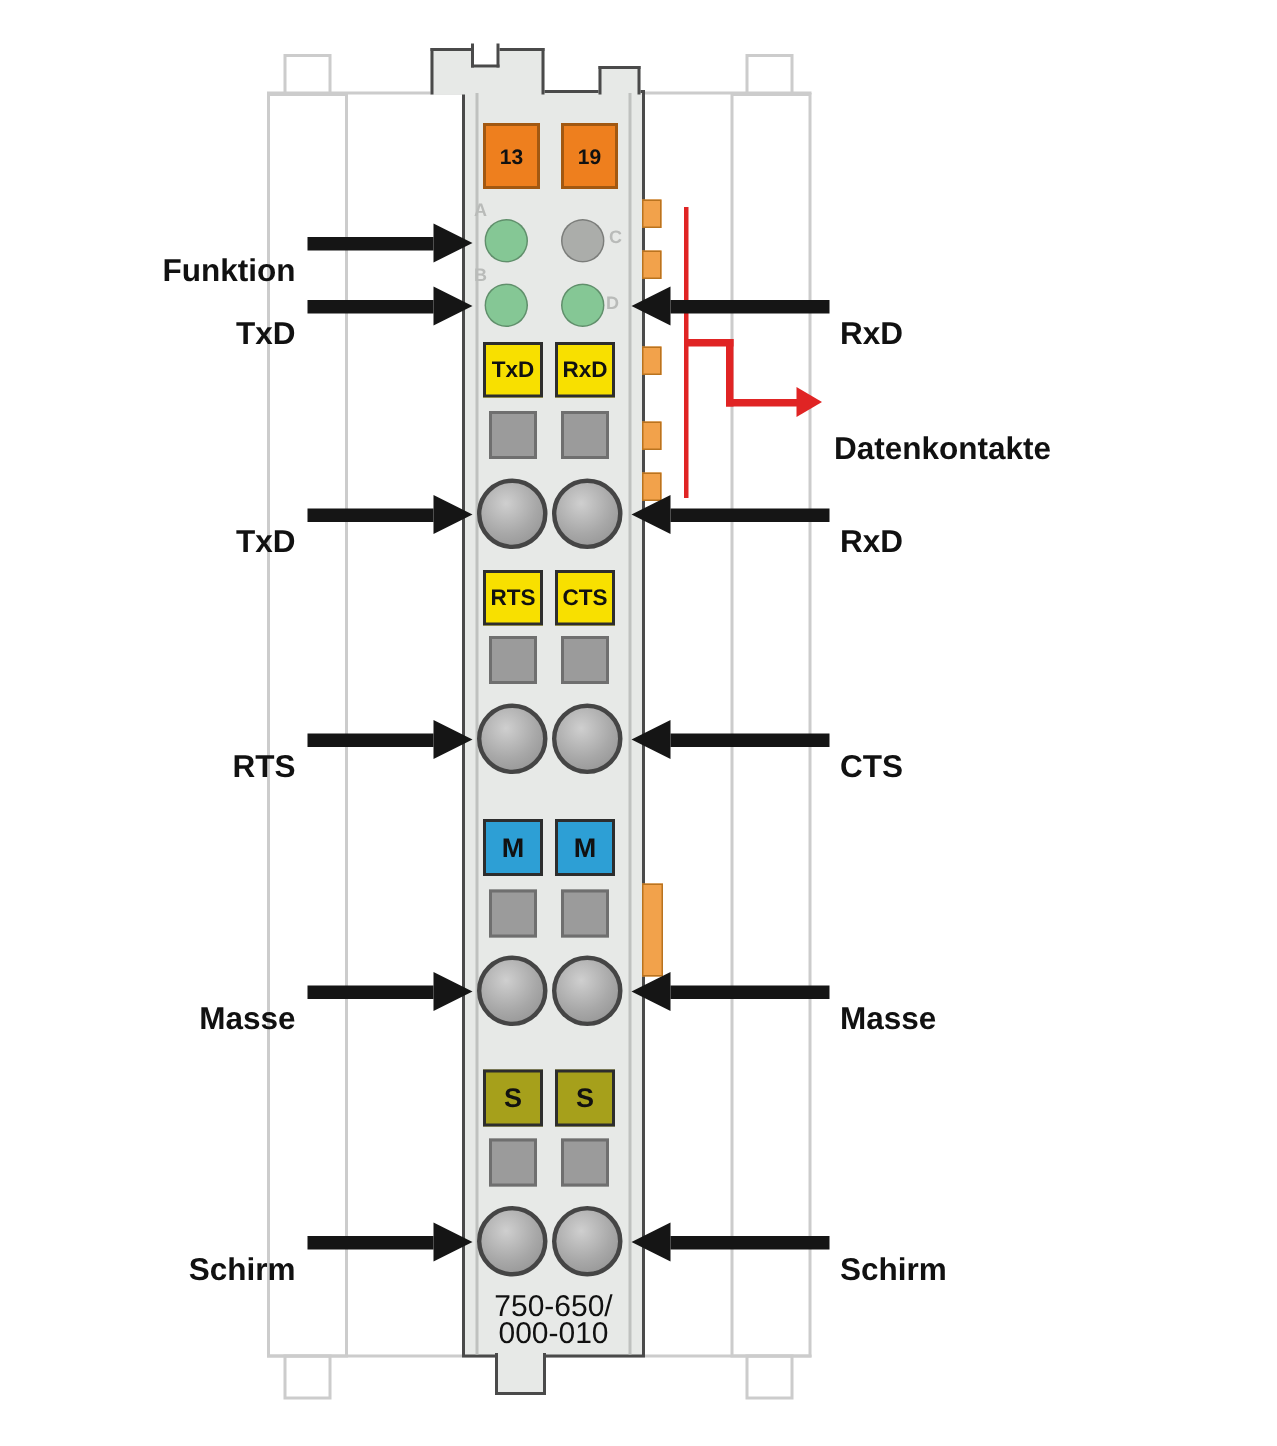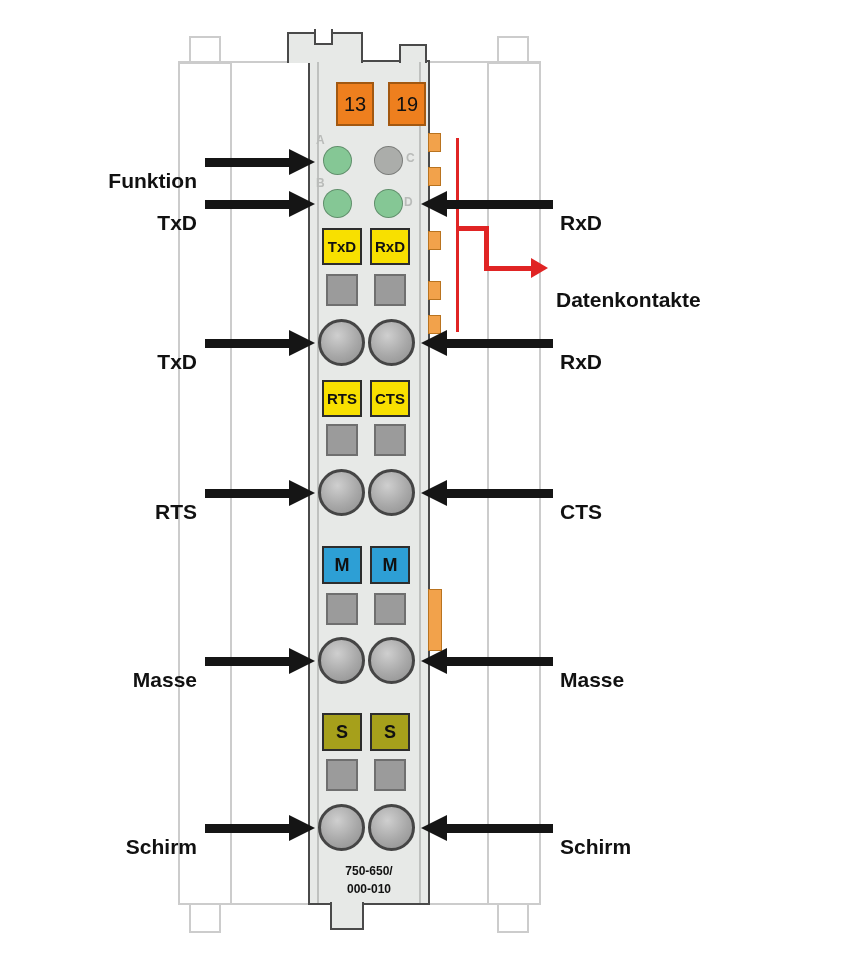--- a/index.html
+++ b/index.html
@@ -14,36 +14,36 @@
 
   
   .mod{background:var(--module-fill,#e7e9e7);border:2.5px solid var(--module-outline,#4a4a4a);}
   .mod-merge-top{border-bottom:none;}
   .mod-merge-bottom{border-top:none;}
   .notch{background:#fff;border:2.5px solid var(--module-outline,#4a4a4a);border-top:none;}
   .innerline{background:#bfc1bf;}
 
   
   .oterm{background:var(--terminal-orange,#ee7f1e);border:2px solid #a25811;
-         display:flex;align-items:center;justify-content:center;font-weight:normal;font-size:20px;margin-left:14px;}
+         display:flex;align-items:center;justify-content:center;font-weight:bold;font-size:14px;}
   .led{border-radius:50%;border:1px solid rgba(0,0,0,.28);}
   .led-green{background:var(--led-green,#85c795);}
   .led-gray{background:var(--led-gray,#abadaa);}
   .ledletter{font-size:12px;font-weight:bold;color:#b9bbb9;line-height:12px;}
   .marker{border:2px solid #2d2d2d;display:flex;align-items:center;justify-content:center;
           font-weight:bold;font-size:15px;}
   .marker-lg{font-size:18px;}
   .lab-yellow{background:var(--label-yellow,#f8e000);}
   .lab-blue{background:var(--label-blue,#2d9fd5);}
   .lab-olive{background:var(--label-olive,#a6a01b);}
   .csq{background:#9b9b9b;border:2px solid #6f6f6f;}
   .clamp{border-radius:50%;border:3px solid #454545;
          background:radial-gradient(circle at 40% 33%, #cfcfcf 0%, #a8a8a8 55%, #8d8d8d 100%);}
   .ctab{background:var(--contact-orange,#f2a24b);border:1.5px solid #b9731f;}
-  .partnum{font-weight:bold;font-size:12px;line-height:18px;text-align:center;}
+  .partnum{font-weight:normal;font-size:20px;line-height:18px;text-align:center;}
 
   
   .arr{background:var(--arrow-black,#151515);height:9px;}
   .arr-r::after{content:'';position:absolute;left:100%;top:50%;transform:translateY(-50%);
     border-top:13px solid transparent;border-bottom:13px solid transparent;
     border-left:26px solid var(--arrow-black,#151515);}
   .arr-l::before{content:'';position:absolute;right:100%;top:50%;transform:translateY(-50%);
     border-top:13px solid transparent;border-bottom:13px solid transparent;
     border-right:26px solid var(--arrow-black,#151515);}
   .callout{font-weight:bold;font-size:21px;line-height:26px;color:#111;margin-top:19px;}

